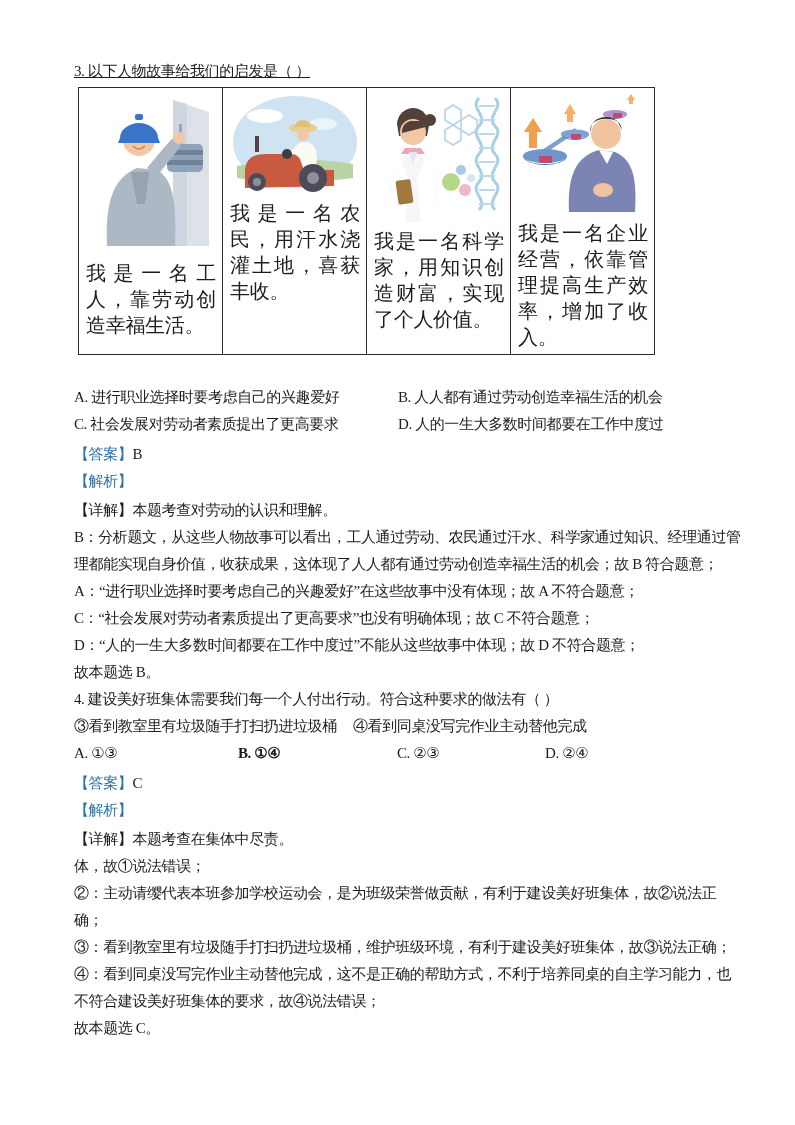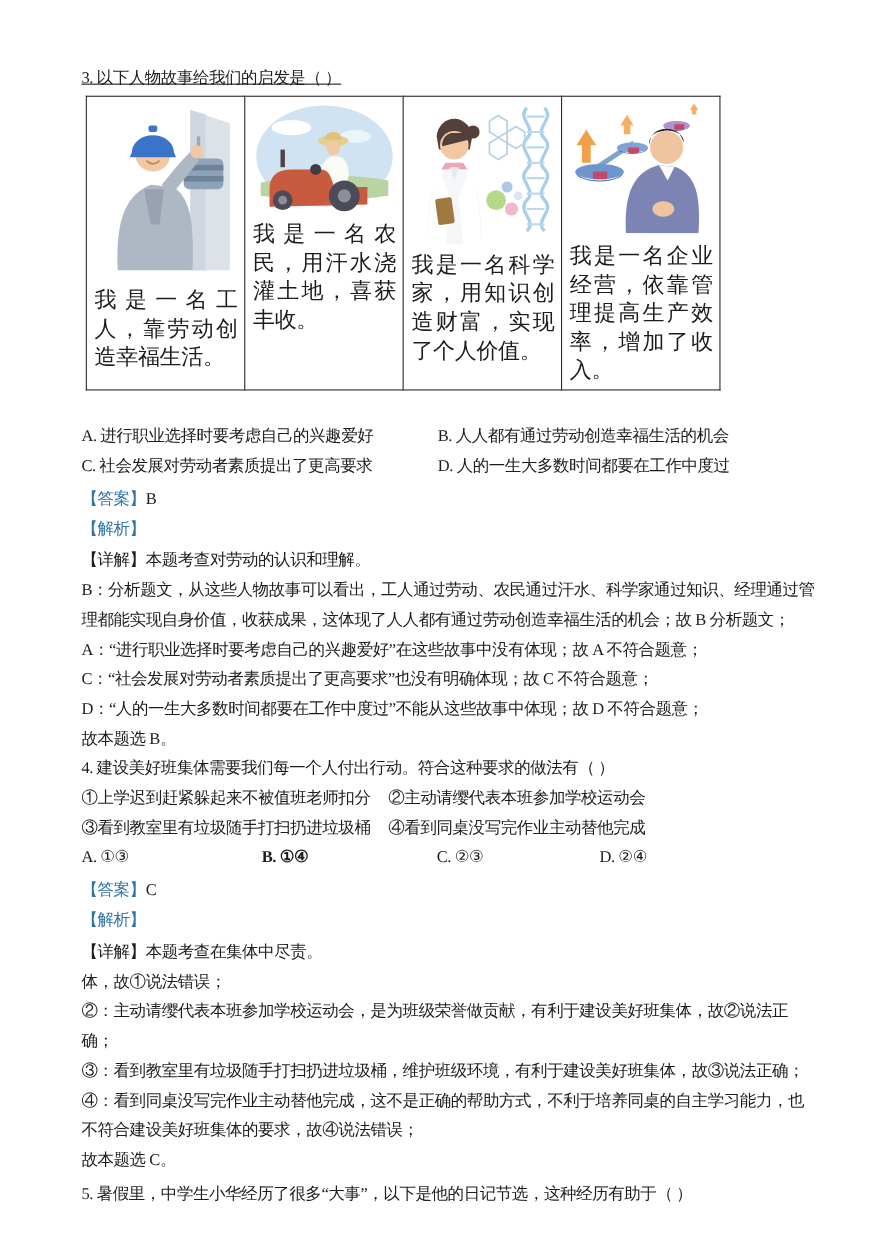--- a/index.html
+++ b/index.html
@@ -199,31 +199,27 @@
   <div class="line">
     <span class="accent">【答案】</span><span>B</span>
   </div>
   <div class="line">
     <span class="accent">【解析】</span>
   </div>
 
   <div class="gap2"></div>
   <div class="line">【详解】本题考查对劳动的认识和理解。</div>
   <div class="line">B：分析题文，从这些人物故事可以看出，工人通过劳动、农民通过汗水、科学家通过知识、经理通过管</div>
-  <div class="line">理都能实现自身价值，收获成果，这体现了人人都有通过劳动创造幸福生活的机会；故 B 分析题文；</div>
+  <div class="line">理都能实现自身价值，收获成果，这体现了人人都有通过劳动创造幸福生活的机会；故 B 符合题意；</div>
   <div class="line">A：“进行职业选择时要考虑自己的兴趣爱好”在这些故事中没有体现；故 A 不符合题意；</div>
   <div class="line">C：“社会发展对劳动者素质提出了更高要求”也没有明确体现；故 C 不符合题意；</div>
   <div class="line">D：“人的一生大多数时间都要在工作中度过”不能从这些故事中体现；故 D 不符合题意；</div>
   <div class="line">故本题选 B。</div>
 
   <div class="line">4. 建设美好班集体需要我们每一个人付出行动。符合这种要求的做法有（    ）</div>
-  <div class="line two-col">
-    <span>①上学迟到赶紧躲起来不被值班老师扣分</span>
-    <span class="q4-col2">②主动请缨代表本班参加学校运动会</span>
-  </div>
   <div class="line two-col">
     <span>③看到教室里有垃圾随手打扫扔进垃圾桶</span>
     <span class="q4-col2">④看到同桌没写完作业主动替他完成</span>
   </div>
   <div class="line two-col">
     <span>A. ①③</span>
     <span class="choice-b">B. ①④</span>
     <span class="choice-c">C. ②③</span>
     <span class="choice-d">D. ②④</span>
   </div>
@@ -240,15 +236,14 @@
   <div class="line">【详解】本题考查在集体中尽责。</div>
   <div class="line">体，故①说法错误；</div>
   <div class="line">②：主动请缨代表本班参加学校运动会，是为班级荣誉做贡献，有利于建设美好班集体，故②说法正</div>
   <div class="line">确；</div>
   <div class="line">③：看到教室里有垃圾随手打扫扔进垃圾桶，维护班级环境，有利于建设美好班集体，故③说法正确；</div>
   <div class="line">④：看到同桌没写完作业主动替他完成，这不是正确的帮助方式，不利于培养同桌的自主学习能力，也</div>
   <div class="line">不符合建设美好班集体的要求，故④说法错误；</div>
   <div class="line">故本题选 C。</div>
 
   <div class="gap4"></div>
-  <div class="line">5. 暑假里，中学生小华经历了很多“大事”，以下是他的日记节选，这种经历有助于（    ）</div>
 
 </div>
 
 </body></html>

